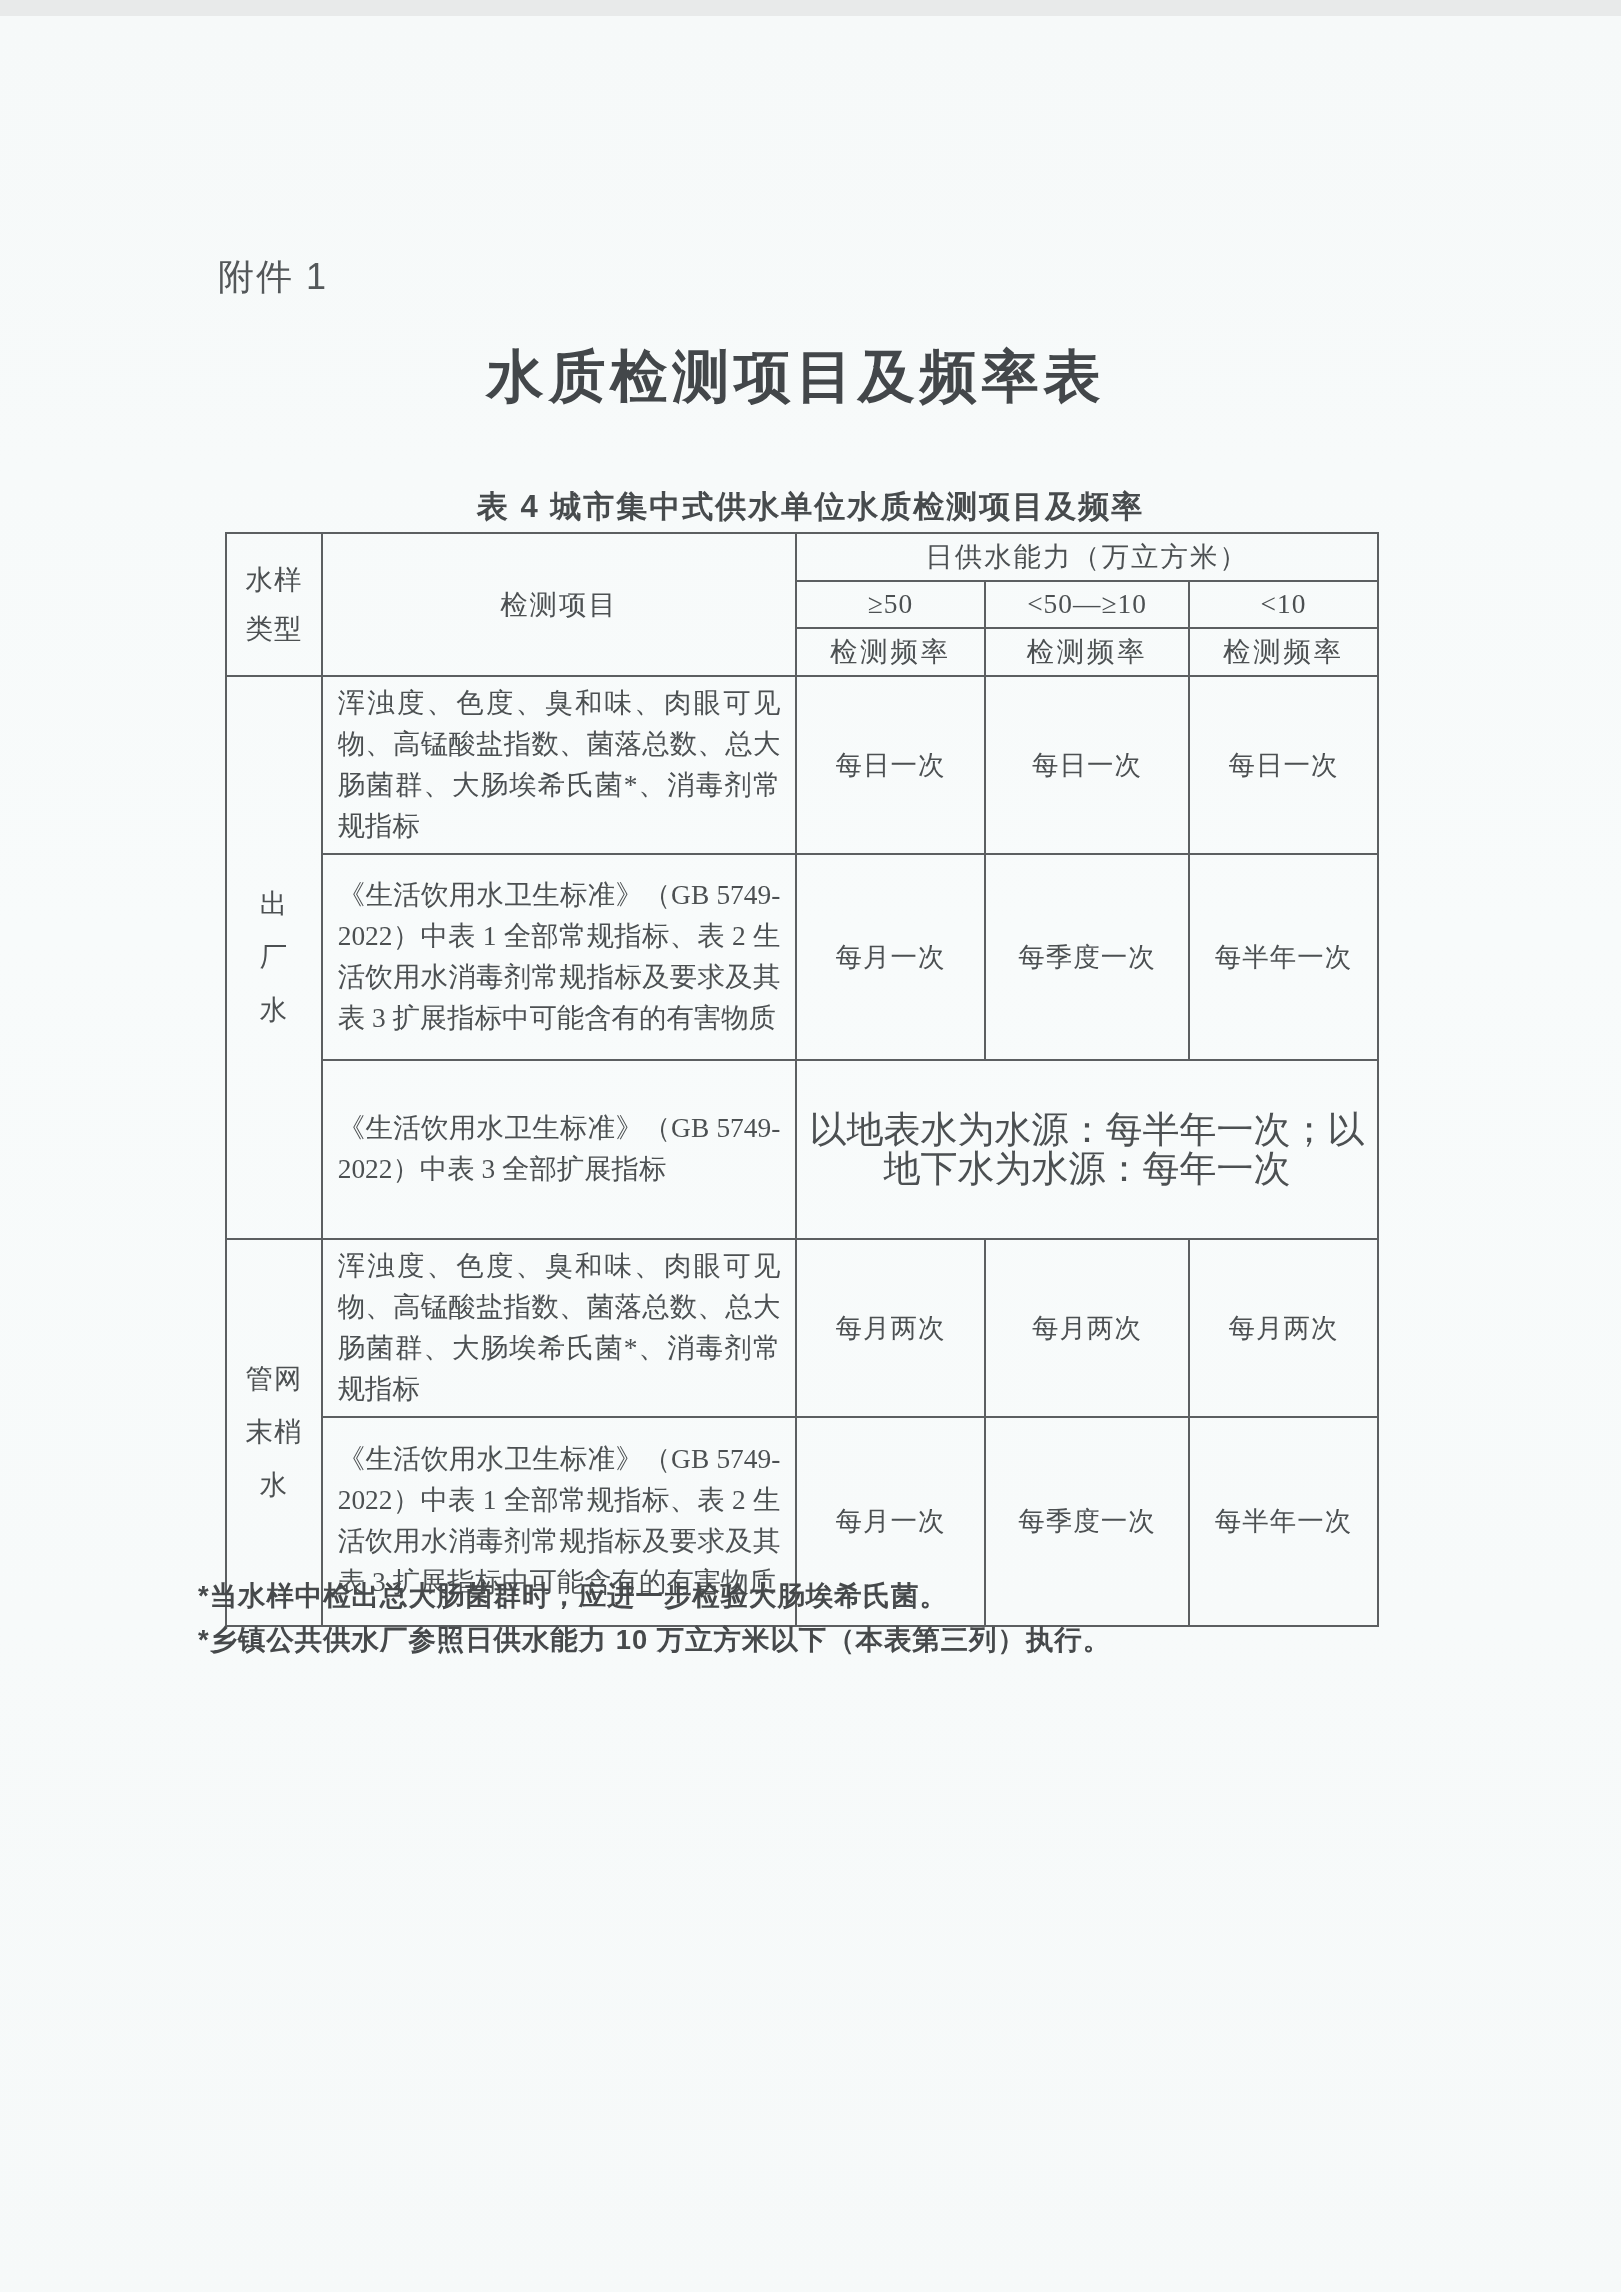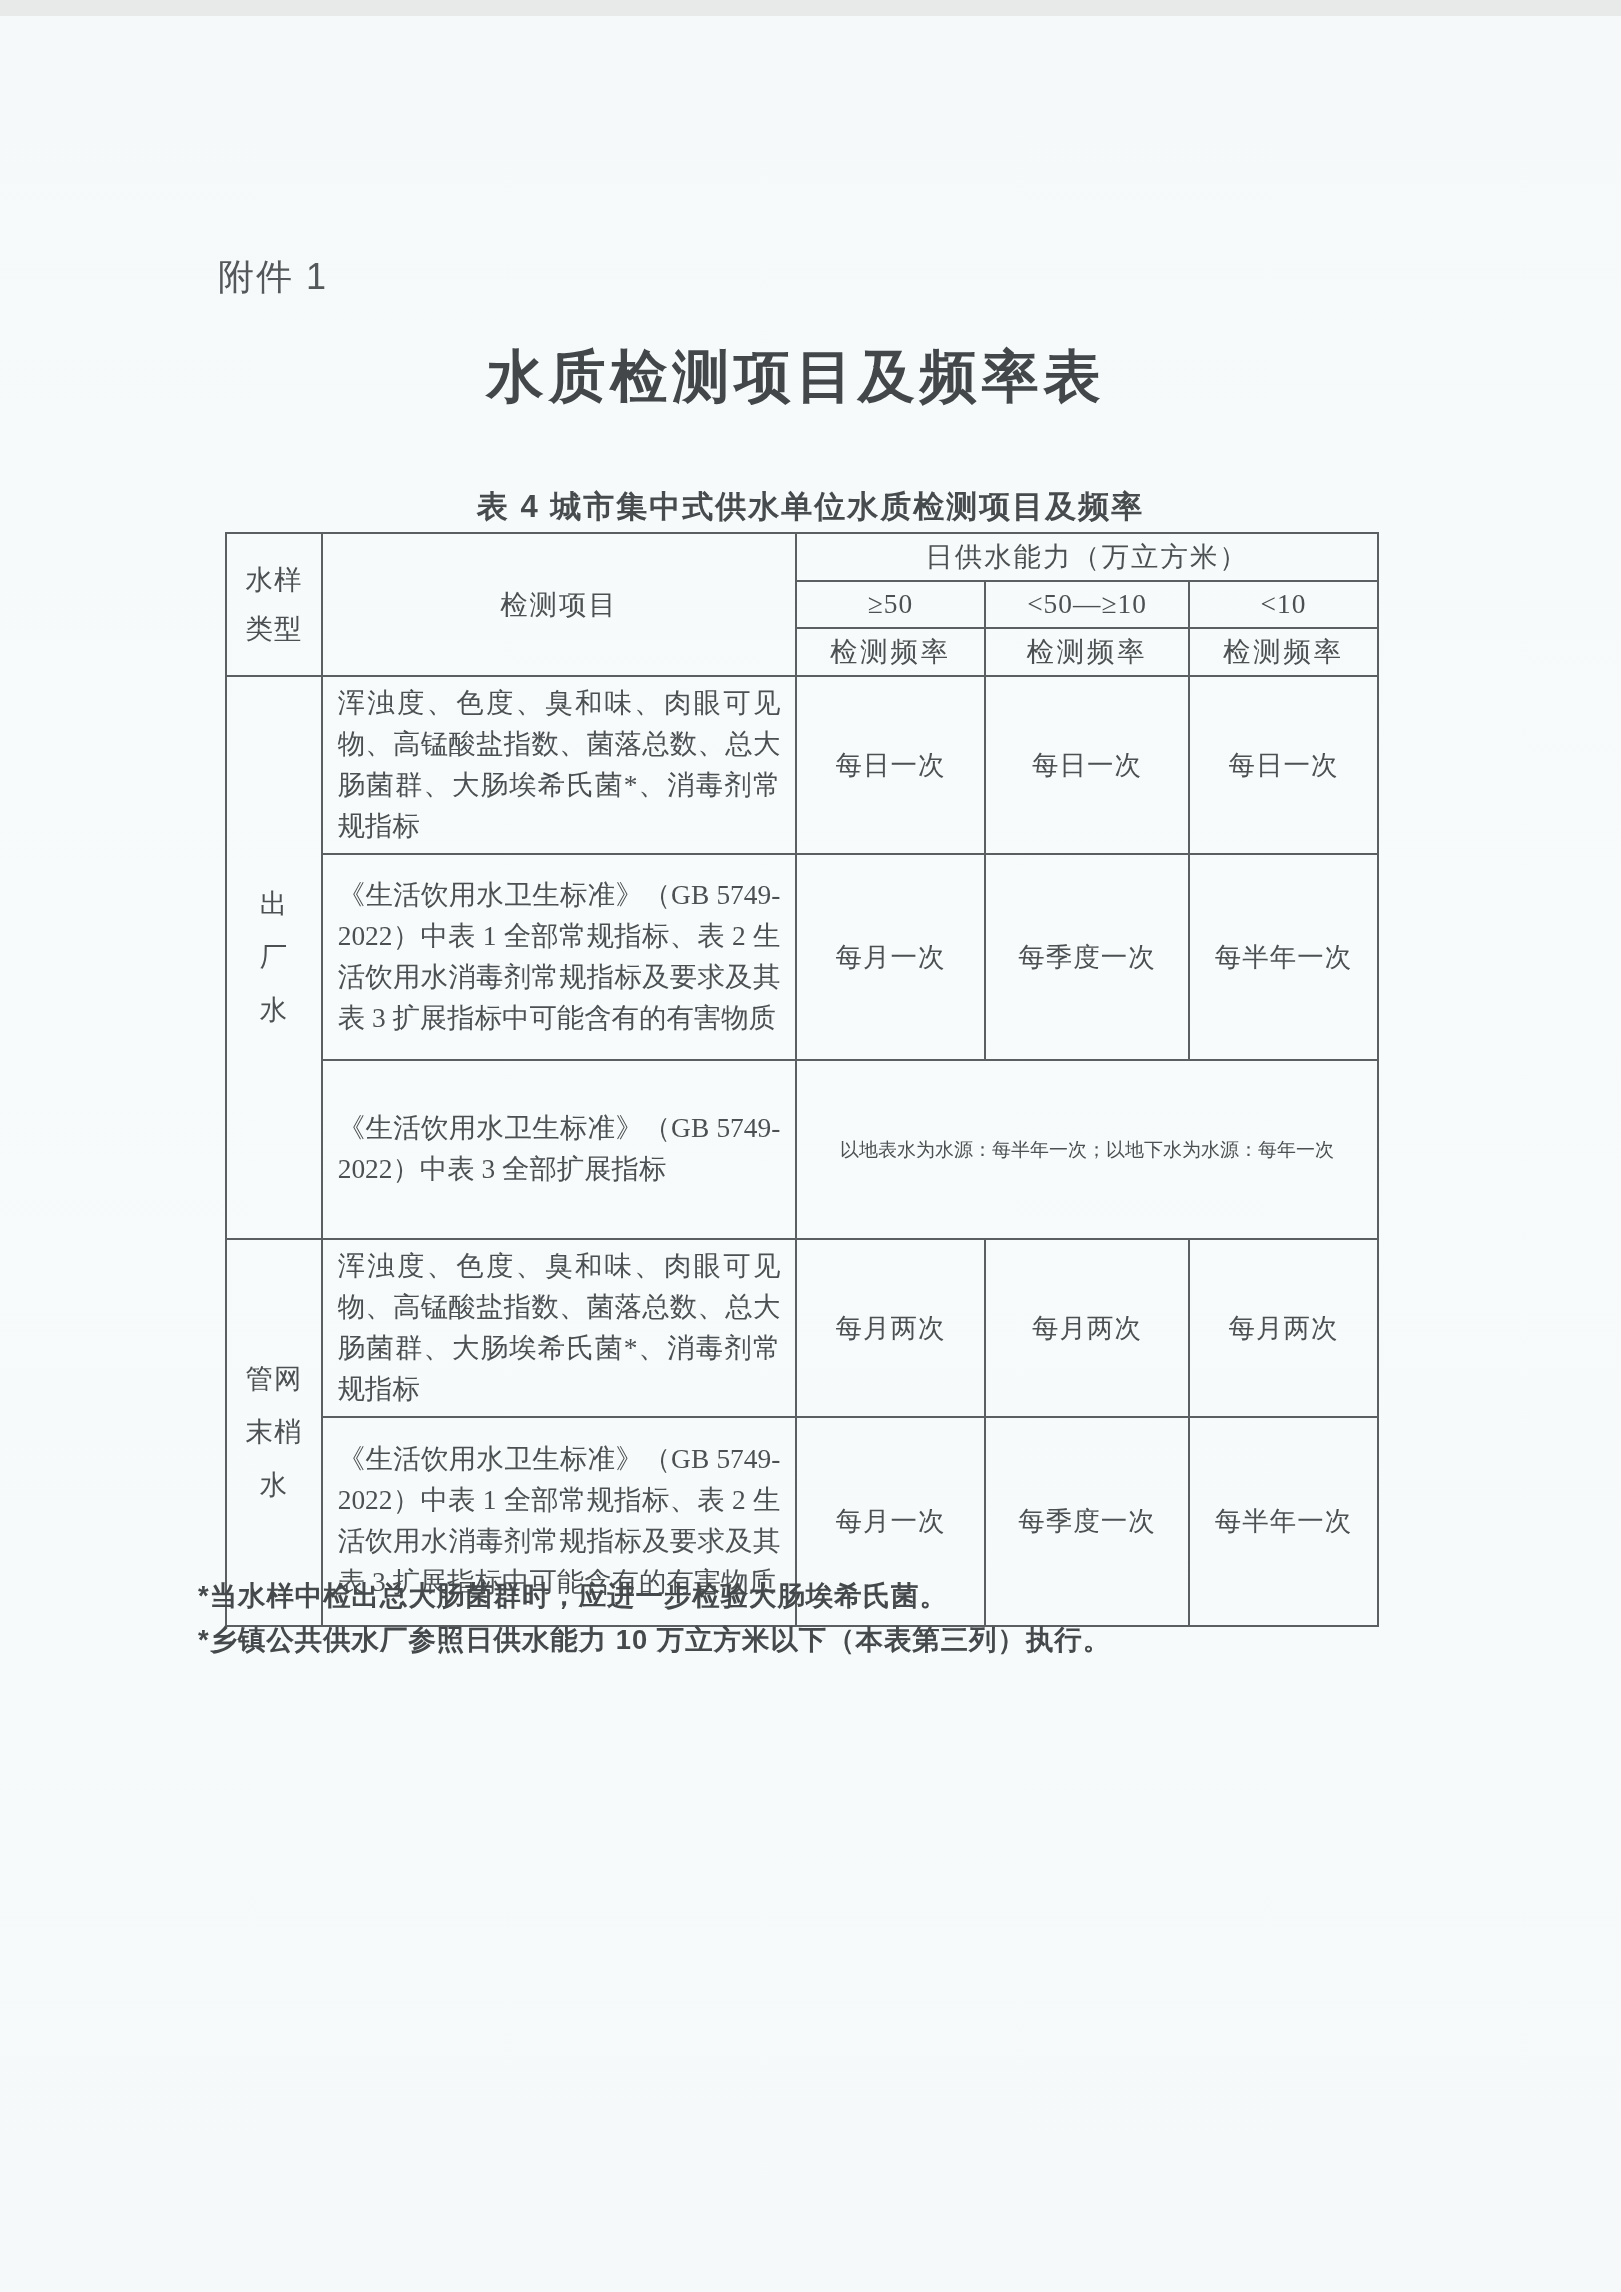--- a/index.html
+++ b/index.html
@@ -78,21 +78,21 @@
   .capacity-col { font-size: 29px; letter-spacing: 1px; }
   .freq-label { font-size: 26.5px; letter-spacing: 2.9px; }
   td.item {
     text-align: justify;
     padding: 5.9px 14.7px;
     font-size: 27.4px;
     line-height: 41px;
   }
   td.freq { font-size: 26.5px; letter-spacing: 1px; }
   td.freq-merged {
-    font-size: 19px;
+    font-size: 37px;
     line-height: 39px;
     padding: 0 8.8px;
     text-align: center;
   }
   .footnotes {
     position: absolute;
     left: 198px;
     top: 1558px;
     font-family: "Liberation Sans", sans-serif;
     font-size: 27.4px;

